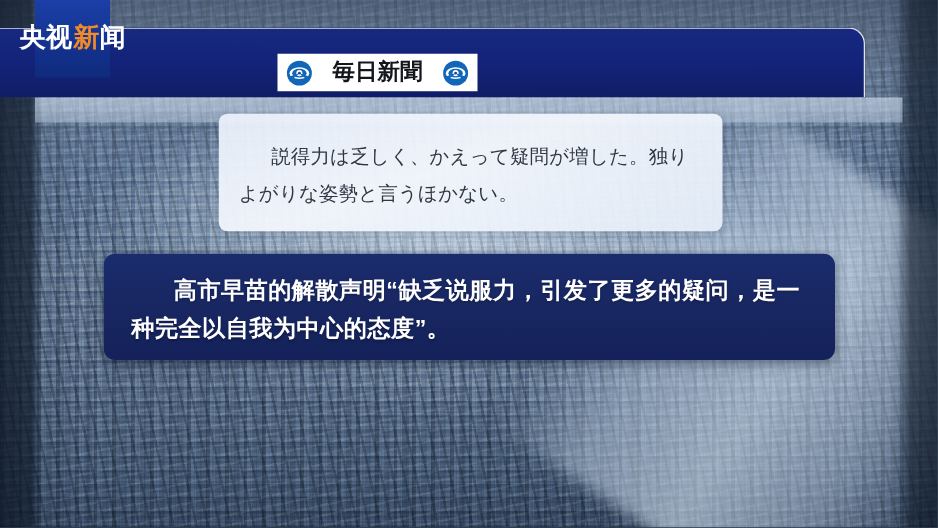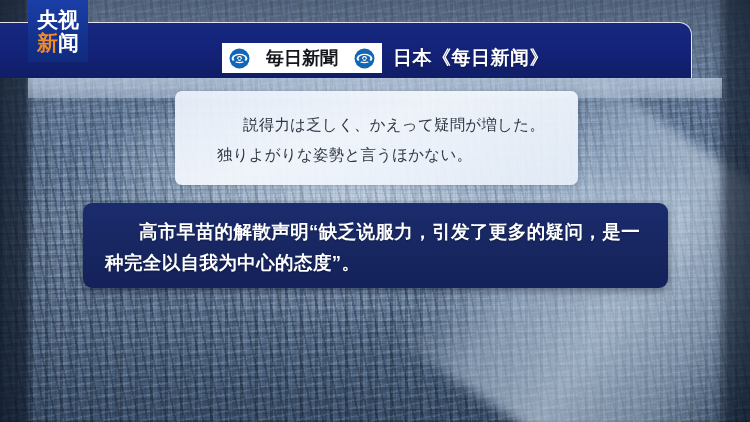--- a/index.html
+++ b/index.html
@@ -108,21 +108,21 @@
 
   
   .cctv-logo {
     position: absolute;
     left: 28px;
     top: 0px;
     width: 60px;
     height: 62px;
     background: linear-gradient(180deg, #1b3fa8 0%, #143390 55%, #0f2b7d 100%);
     display: flex;
-    flex-direction: column;
+    flex-direction: row;
     align-items: center;
     justify-content: center;
     gap: 1px;
     z-index: 6;
   }
   .cctv-line {
     font-size: 21px;
     font-weight: 700;
     line-height: 1.02;
     letter-spacing: 0px;
@@ -177,21 +177,21 @@
   
   .jp-panel {
     position: absolute;
     left: 175px;
     top: 91px;
     width: 403px;
     height: 94px;
     border-radius: 7px;
     background: linear-gradient(160deg, rgba(236,242,252,0.93) 0%, rgba(243,247,253,0.95) 45%, rgba(231,239,250,0.92) 100%);
     box-shadow: 0 2px 7px rgba(20,36,60,0.16);
-    padding: 19px 26px 0 42px;
+    padding: 19px 26px 0 16px;
     box-sizing: border-box;
     z-index: 5;
   }
   .jp-text {
     font-family: "DejaVu Sans", "Liberation Sans", sans-serif;
     font-size: 15.5px;
     line-height: 30px;
     color: #2e3744;
     text-indent: 26px;
     letter-spacing: 0.2px;
@@ -260,21 +260,20 @@
       <circle cx="20" cy="20" r="19" fill="#1266b8"></circle>
       <ellipse cx="20" cy="20" rx="15" ry="9" fill="#ffffff"></ellipse>
       <ellipse cx="20" cy="20" rx="11" ry="6.5" fill="#1266b8"></ellipse>
       <circle cx="20" cy="20" r="4.6" fill="#ffffff"></circle>
       <circle cx="20" cy="20" r="2.2" fill="#0d4f91"></circle>
       <path d="M5 25 L20 20 L5 33 Z" fill="#1266b8"></path>
       <path d="M35 25 L20 20 L35 33 Z" fill="#1266b8"></path>
     </svg>
   </div>
 
-  <div class="header-title">日本《每日新闻》</div>
 
   <div class="jp-panel">
     <p class="jp-text">説得力は乏しく、かえって疑問が増した。独りよがりな姿勢と言うほかない。</p>
   </div>
 
   <div class="cn-panel">
     <p class="cn-text">高市早苗的解散声明“缺乏说服力，引发了更多的疑问，是一种完全以自我为中心的态度”。</p>
   </div>
 
 </div>

